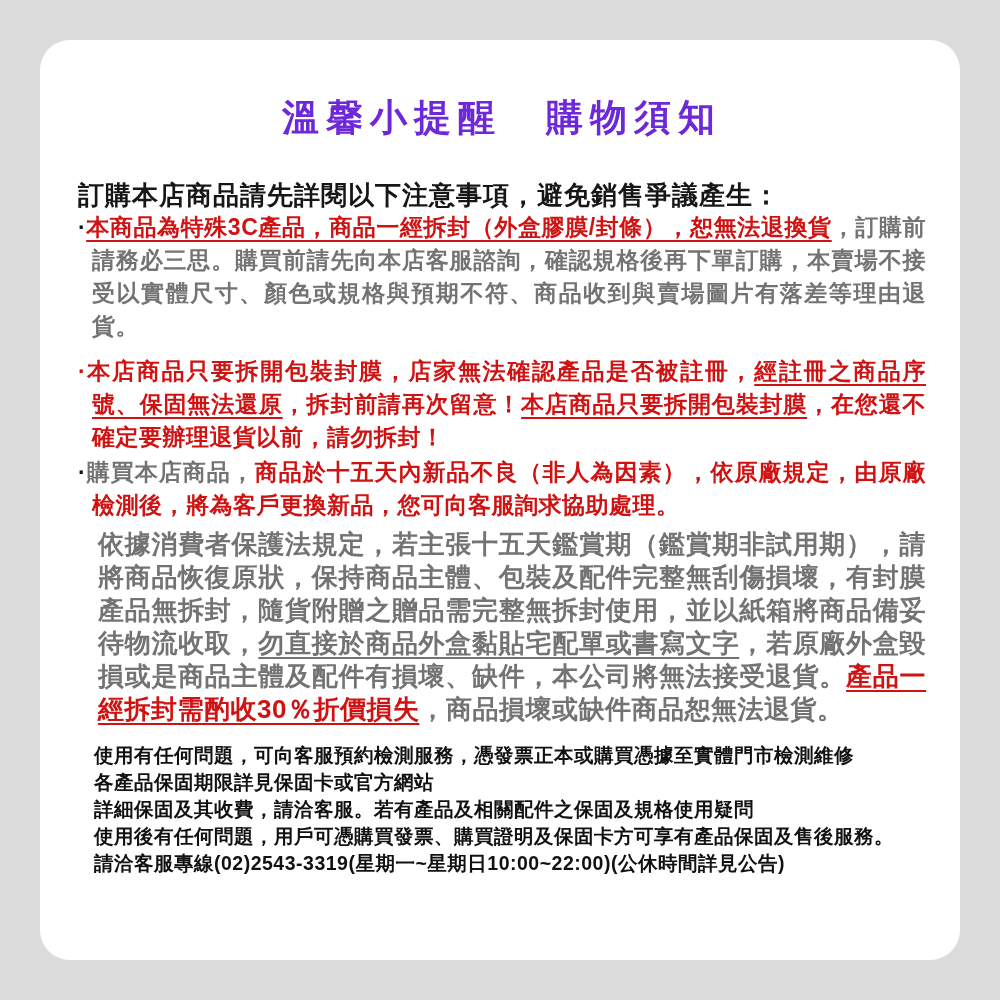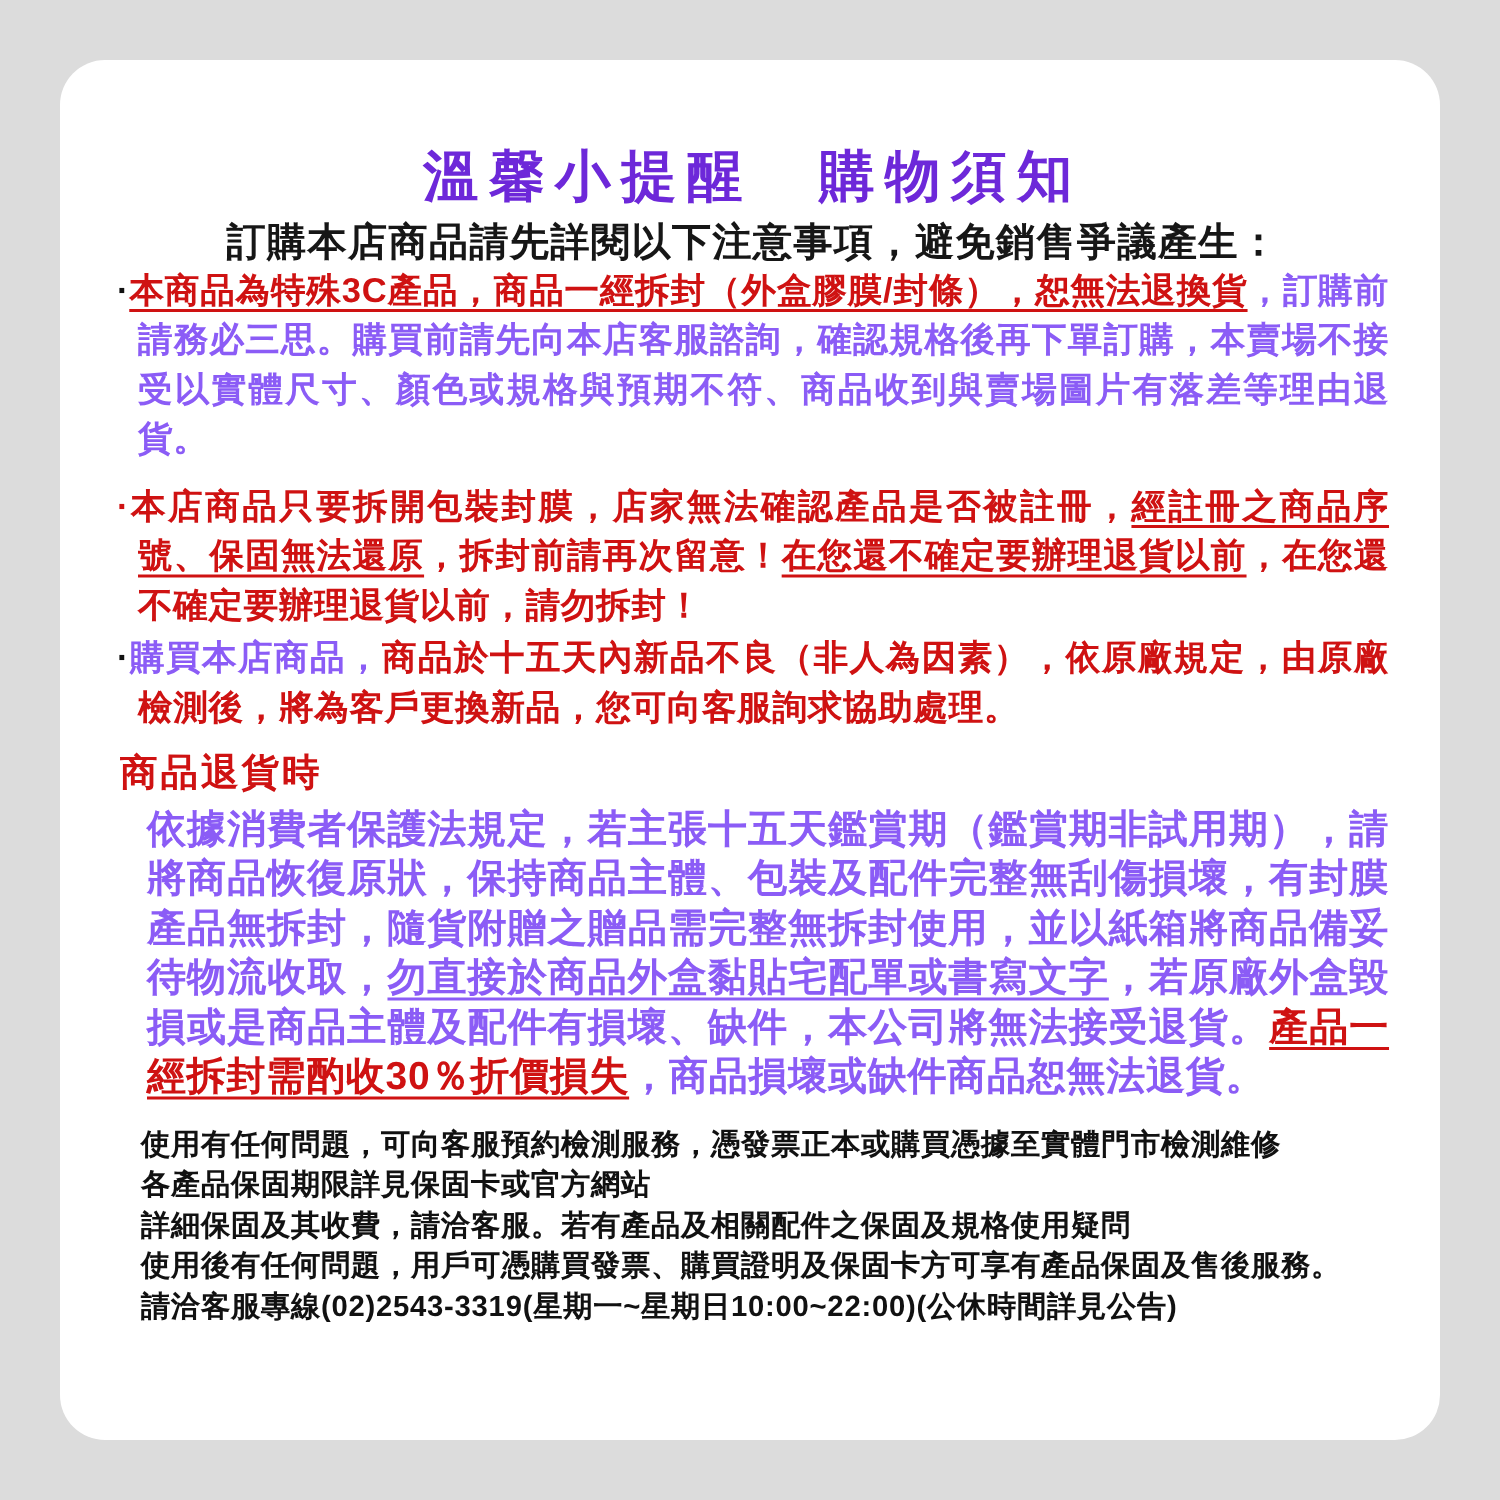--- a/index.html
+++ b/index.html
@@ -34,22 +34,21 @@
     margin: 52px 0 0 0;
     text-align: center;
     font-size: 37px;
     line-height: 52px;
     font-weight: 900;
     color: #6d28d9;
     letter-spacing: 7px;
     white-space: nowrap;
   }
   .subtitle {
-    margin: 2px 0 0 0;
-    text-align: center;
+    margin: 36px 0 0 0;
     font-size: 26px;
     line-height: 31px;
     font-weight: bold;
     color: #161616;
     letter-spacing: 1px;
     white-space: nowrap;
   }
   .red-heading {
     margin: 24px 0 6px 2px;
     font-size: 25px;
@@ -73,21 +72,21 @@
   .para {
     margin: 6px 0 0 20px;
     font-size: 26px;
     line-height: 33px;
     font-weight: bold;
     color: #111111;
     letter-spacing: 0.5px;
     text-align: justify;
   }
   .red { color: #cf1212; margin-top: 12px; }
-  .blk { color: #8b5cf6; }
+  .blk { color: #737373; }
   .u {
     text-decoration: underline;
     text-underline-offset: 5px;
     text-decoration-thickness: 2px;
   }
   .notes {
     margin: 16px 0 0 16px;
     font-size: 19.5px;
     line-height: 27px;
     font-weight: bold;
@@ -101,25 +100,24 @@
 
 <div class="page">
   <div class="card">
 
     <div class="title">溫馨小提醒　購物須知</div>
     <div class="subtitle">訂購本店商品請先詳閱以下注意事項，避免銷售爭議產生：</div>
 
 
     <div class="bullet"><span>·</span><span class="red u">本商品為特殊3C產品，商品一經拆封（外盒膠膜/封條），恕無法退換貨</span><span class="blk">，訂購前請務必三思。購買前請先向本店客服諮詢，確認規格後再下單訂購，本賣場不接受以實體尺寸、顏色或規格與預期不符、商品收到與賣場圖片有落差等理由退貨。</span></div>
 
-    <div class="bullet red"><span>·</span><span>本店商品只要拆開包裝封膜，店家無法確認產品是否被註冊，</span><span class="u">經註冊之商品序號、保固無法還原</span><span>，拆封前請再次留意！</span><span class="u">在您還不確定要辦理退貨以前</span><span>，在您還不確定要辦理退貨以前，請勿拆封！</span></div>
+    <div class="bullet red"><span>·</span><span>本店商品只要拆開包裝封膜，店家無法確認產品是否被註冊，</span><span class="u">經註冊之商品序號、保固無法還原</span><span>，拆封前請再次留意！</span><span class="u">本店商品只要拆開包裝封膜</span><span>，在您還不確定要辦理退貨以前，請勿拆封！</span></div>
 
     <div class="bullet"><span>·</span><span class="blk">購買本店商品，</span><span class="red">商品於十五天內新品不良（非人為因素），依原廠規定，由原廠檢測後，將為客戶更換新品，您可向客服詢求協助處理。</span></div>
 
-    <div class="red-heading second">商品退貨時</div>
 
     <div class="para"><span class="blk">依據消費者保護法規定，若主張十五天鑑賞期（鑑賞期非試用期），請將商品恢復原狀，保持商品主體、包裝及配件完整無刮傷損壞，有封膜產品無拆封，隨貨附贈之贈品需完整無拆封使用，並以紙箱將商品備妥待物流收取，</span><span class="blk u">勿直接於商品外盒黏貼宅配單或書寫文字</span><span class="blk">，若原廠外盒毀損或是商品主體及配件有損壞、缺件，本公司將無法接受退貨。</span><span class="red u">產品一經拆封需酌收30％折價損失</span><span class="blk">，商品損壞或缺件商品恕無法退貨。</span></div>
 
     <div class="notes">
       <div class="note-line">使用有任何問題，可向客服預約檢測服務，憑發票正本或購買憑據至實體門市檢測維修</div>
       <div class="note-line">各產品保固期限詳見保固卡或官方網站</div>
       <div class="note-line">詳細保固及其收費，請洽客服。若有產品及相關配件之保固及規格使用疑問</div>
       <div class="note-line">使用後有任何問題，用戶可憑購買發票、購買證明及保固卡方可享有產品保固及售後服務。</div>
       <div class="note-line">請洽客服專線(02)2543-3319(星期一~星期日10:00~22:00)(公休時間詳見公告)</div>
     </div>

